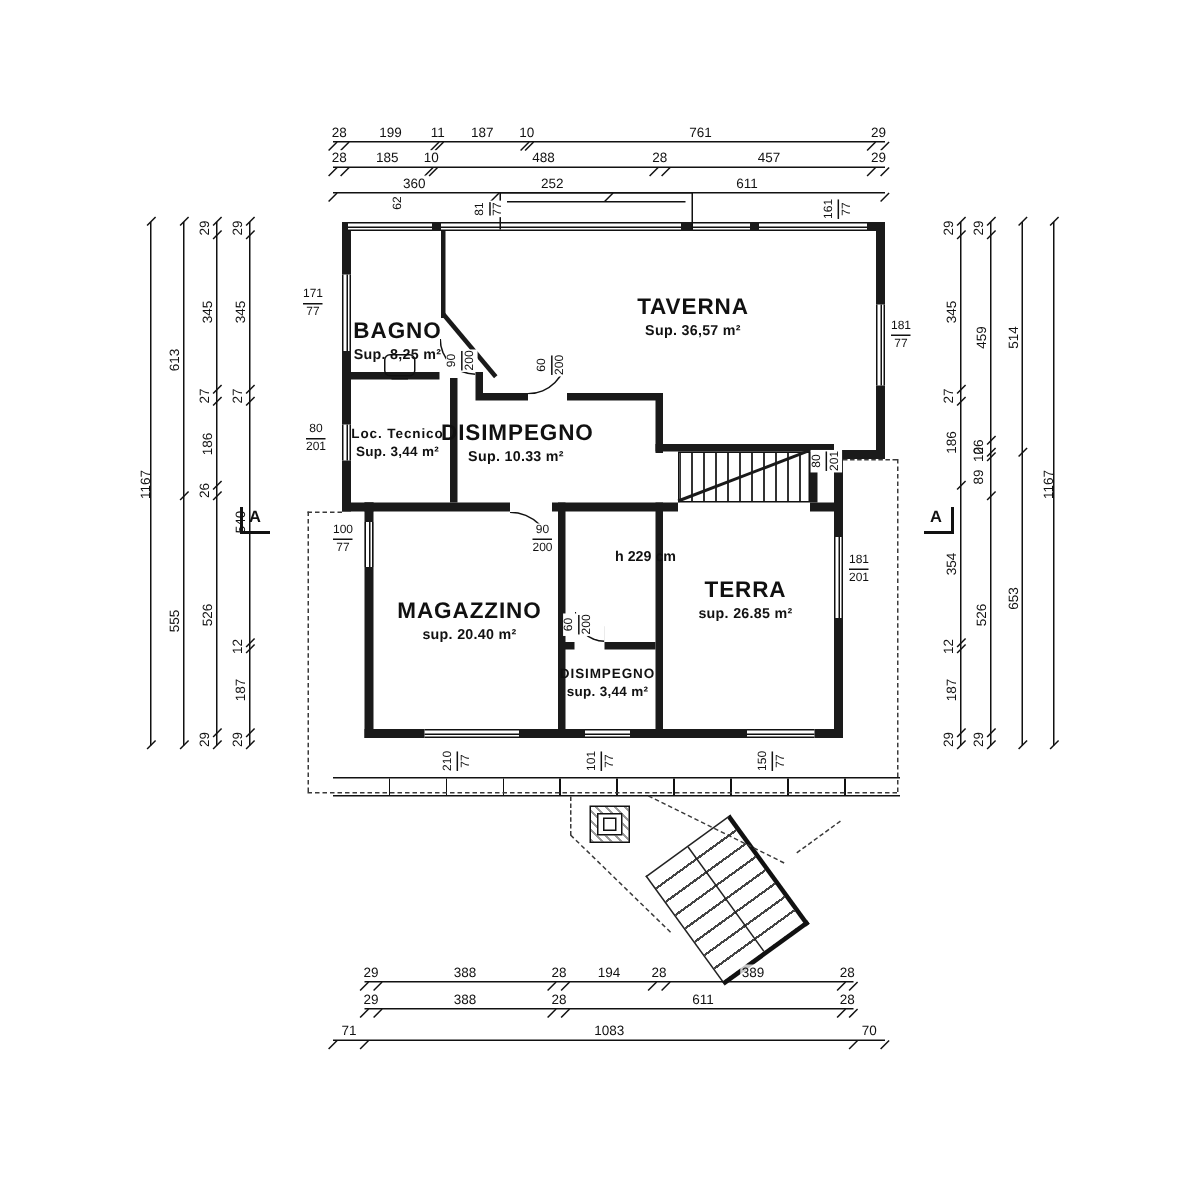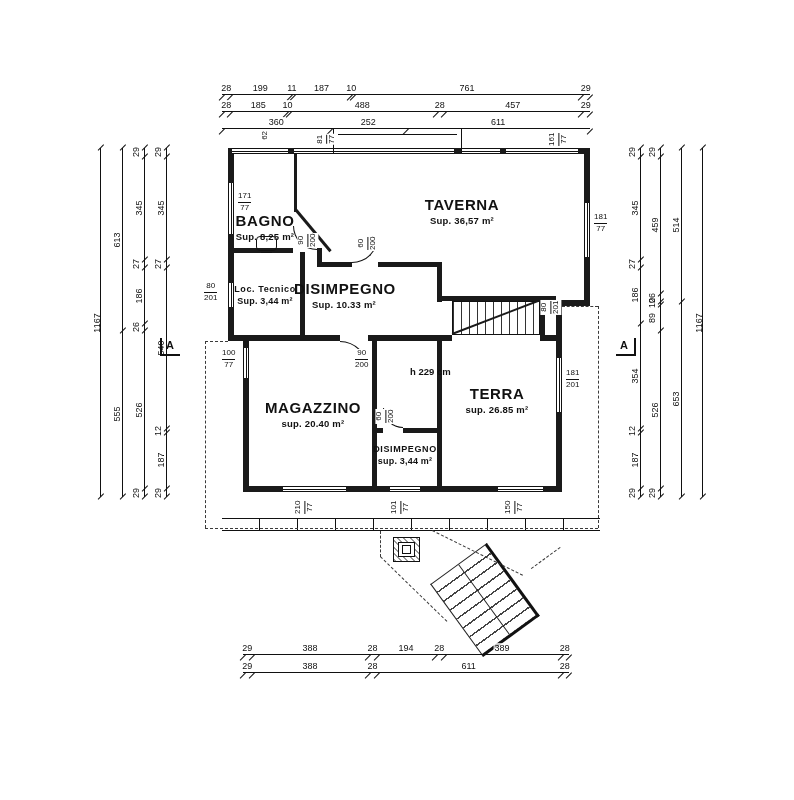--- a/index.html
+++ b/index.html
@@ -248,20 +248,30 @@
         <div class="lab-h" style="left: 4.3607px;">29</div>
         <div class="tick-h" style="left: 121.408px;"></div>
         <div class="lab-h" style="left: 67.0646px;">388</div>
         <div class="tick-h" style="left: 129.828px;"></div>
         <div class="lab-h" style="left: 129.618px;">28</div>
         <div class="tick-h" style="left: 313.579px;"></div>
         <div class="lab-h" style="left: 225.704px;">611</div>
         <div class="tick-h" style="left: 322px;"></div>
         <div class="lab-h" style="left: 321.79px;">28</div>
       </div>
+      <div class="chain" style="left: 222px; top: 681px; width: 368px; height: 16px;">
+        <div class="line-h"></div>
+        <div class="tick-h" style="left: -4px;"></div>
+        <div class="tick-h" style="left: 17.3464px;"></div>
+        <div class="lab-h" style="left: 10.6732px;">71</div>
+        <div class="tick-h" style="left: 342.954px;"></div>
+        <div class="lab-h" style="left: 184.15px;">1083</div>
+        <div class="tick-h" style="left: 364px;"></div>
+        <div class="lab-h" style="left: 357.477px;">70</div>
+      </div>
       <div class="chain" style="left: 92px; top: 148px; height: 349px; width: 16px;">
         <div class="line-v"></div>
         <div class="tick-v" style="top: -0.7px;"></div>
         <div class="tick-v" style="top: 348.3px;"></div>
         <div class="lab-v" style="top: 174.5px;">1167</div>
       </div>
       <div class="chain" style="left: 114px; top: 148px; height: 349px; width: 16px;">
         <div class="line-v"></div>
         <div class="tick-v" style="top: -0.7px;"></div>
         <div class="tick-v" style="top: 182.465px;"></div>
@@ -350,21 +360,21 @@
         <div class="lab-v" style="top: 76.8578px;">514</div>
         <div class="tick-v" style="top: 348.3px;"></div>
         <div class="lab-v" style="top: 251.358px;">653</div>
       </div>
       <div class="chain" style="left: 694px; top: 148px; height: 349px; width: 16px;">
         <div class="line-v"></div>
         <div class="tick-v" style="top: -0.7px;"></div>
         <div class="tick-v" style="top: 348.3px;"></div>
         <div class="lab-v" style="top: 174.5px;">1167</div>
       </div>
-      <div class="tag" style="left: 201px; top: 192px; margin-left: 36px;">
+      <div class="tag" style="left: 201px; top: 192px;">
         <div class="t">171</div>
         <div class="bar"></div>
         <div class="b">77</div>
       </div>
       <div class="tag" style="left: 203px; top: 282px;">
         <div class="t">80</div>
         <div class="bar"></div>
         <div class="b">201</div>
       </div>
       <div class="tag v" style="left: 260px; top: 131px;">

